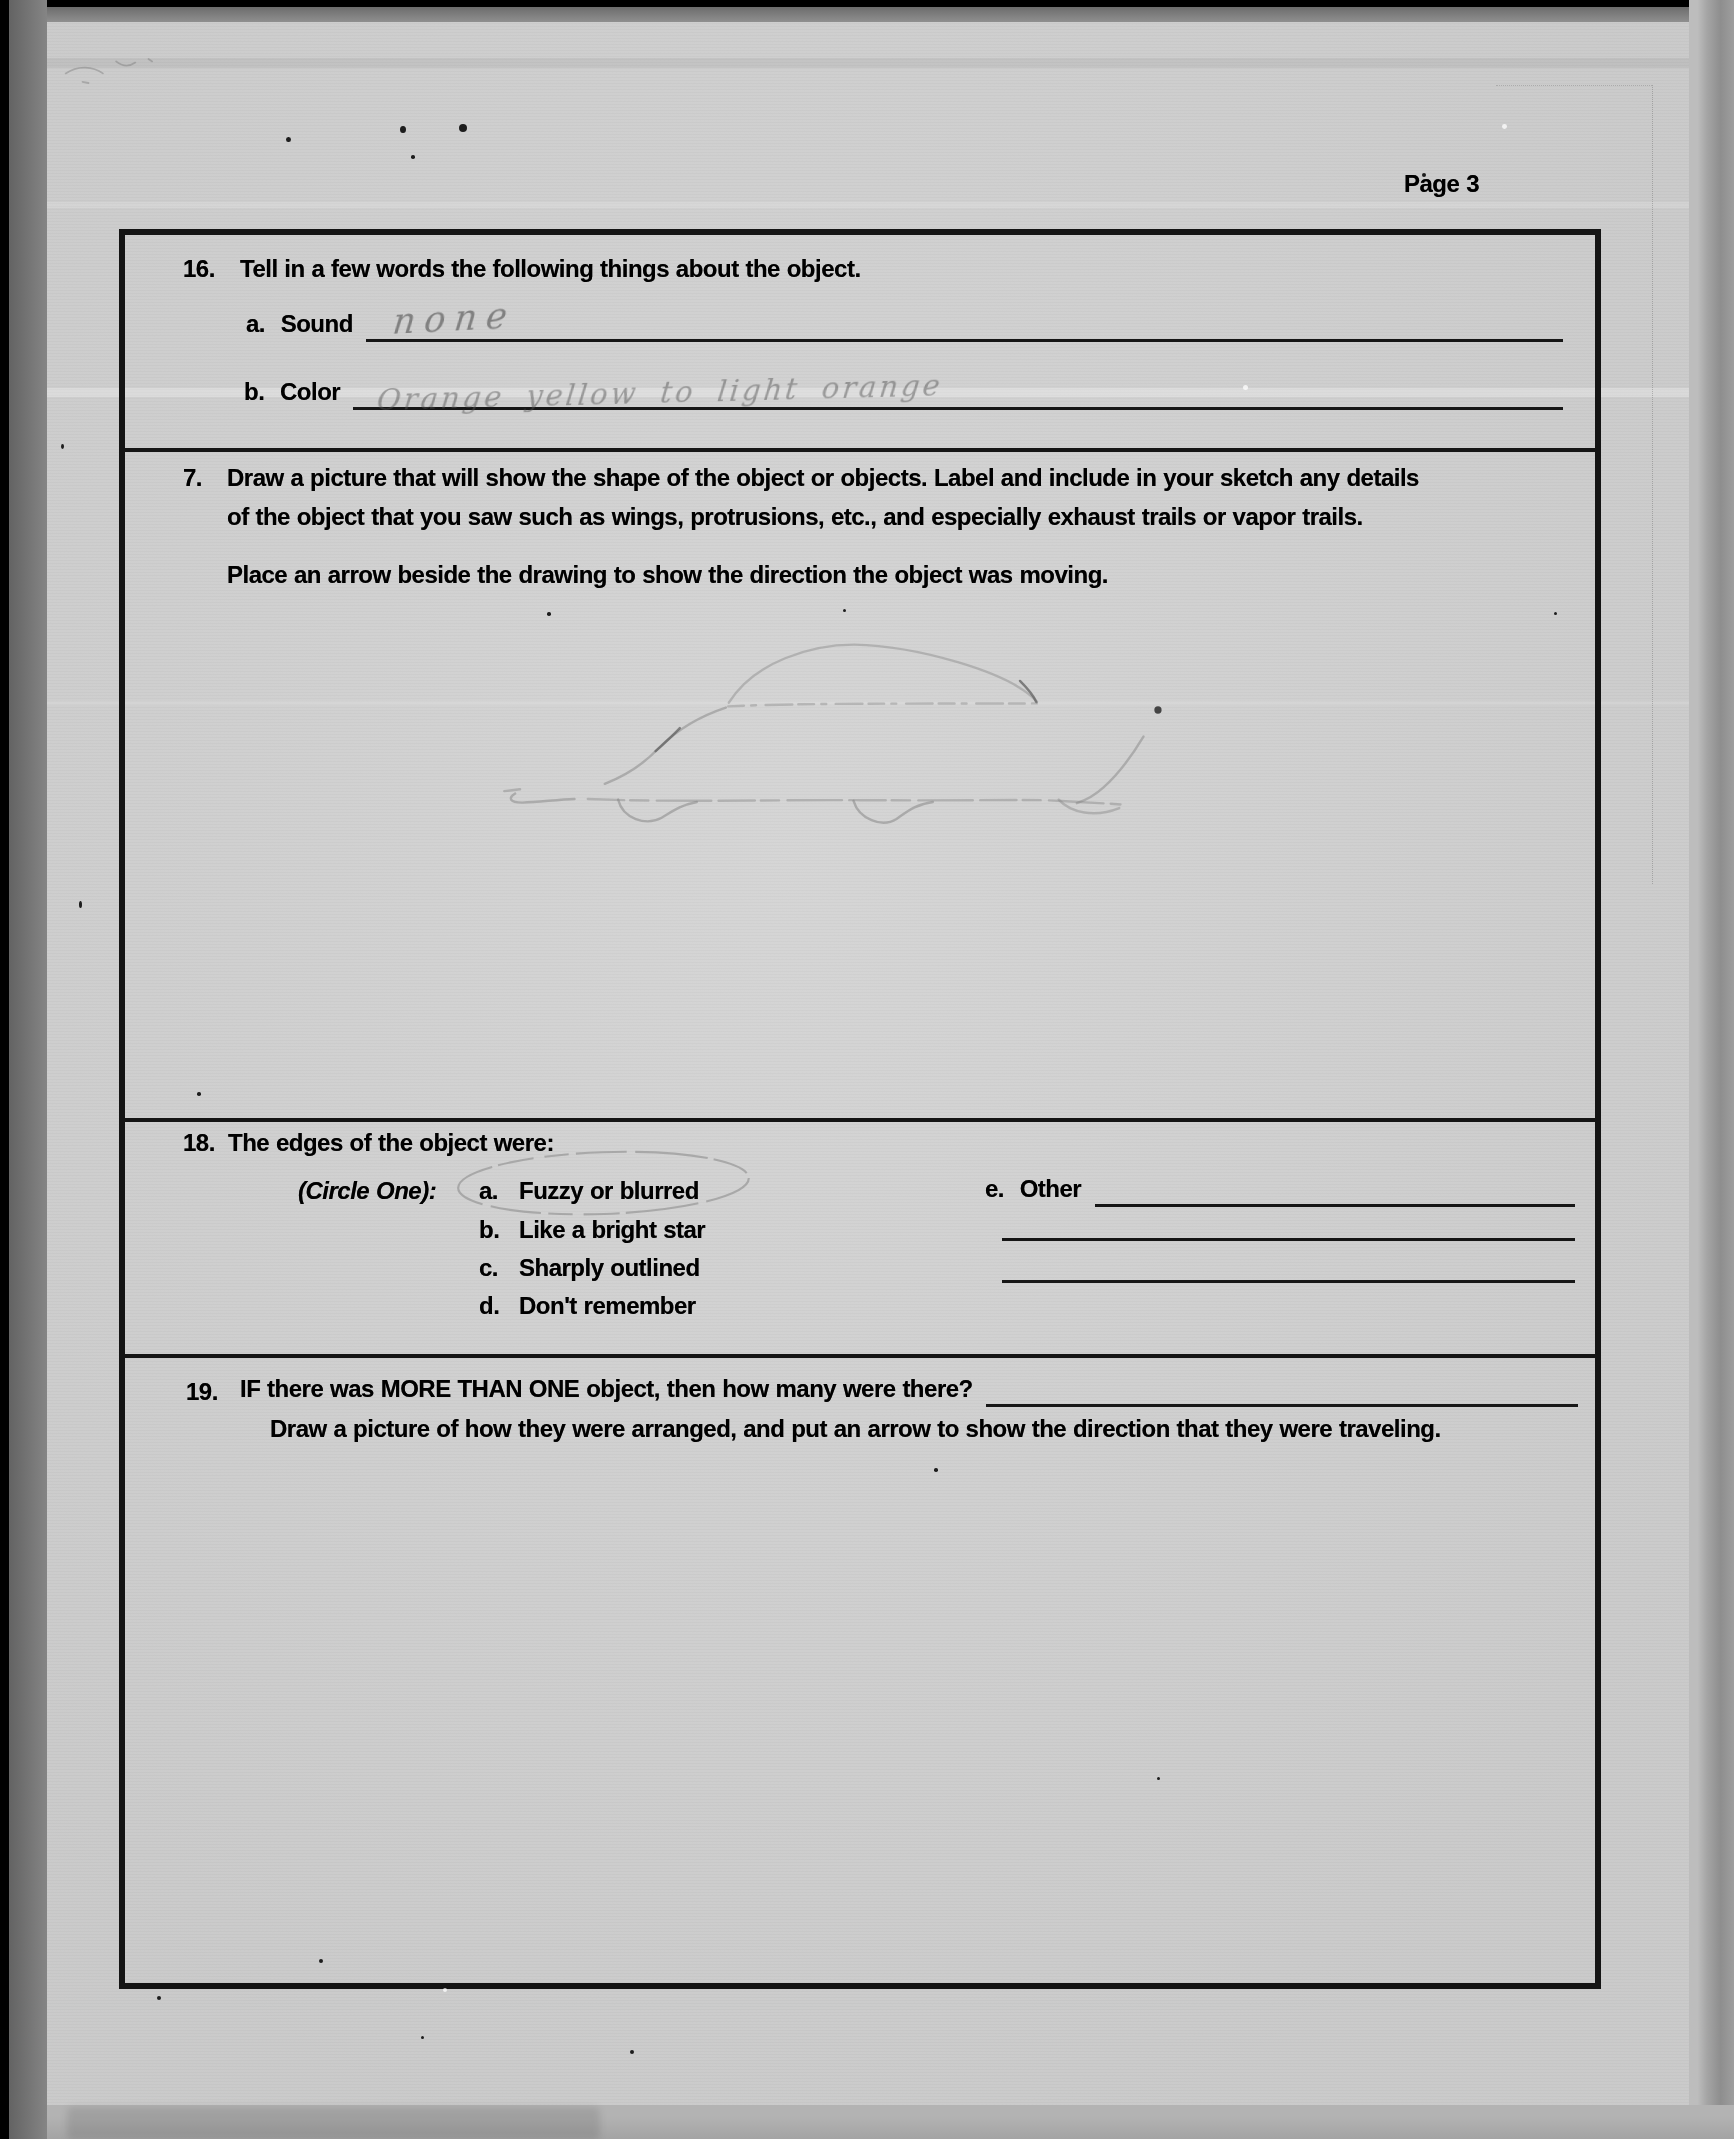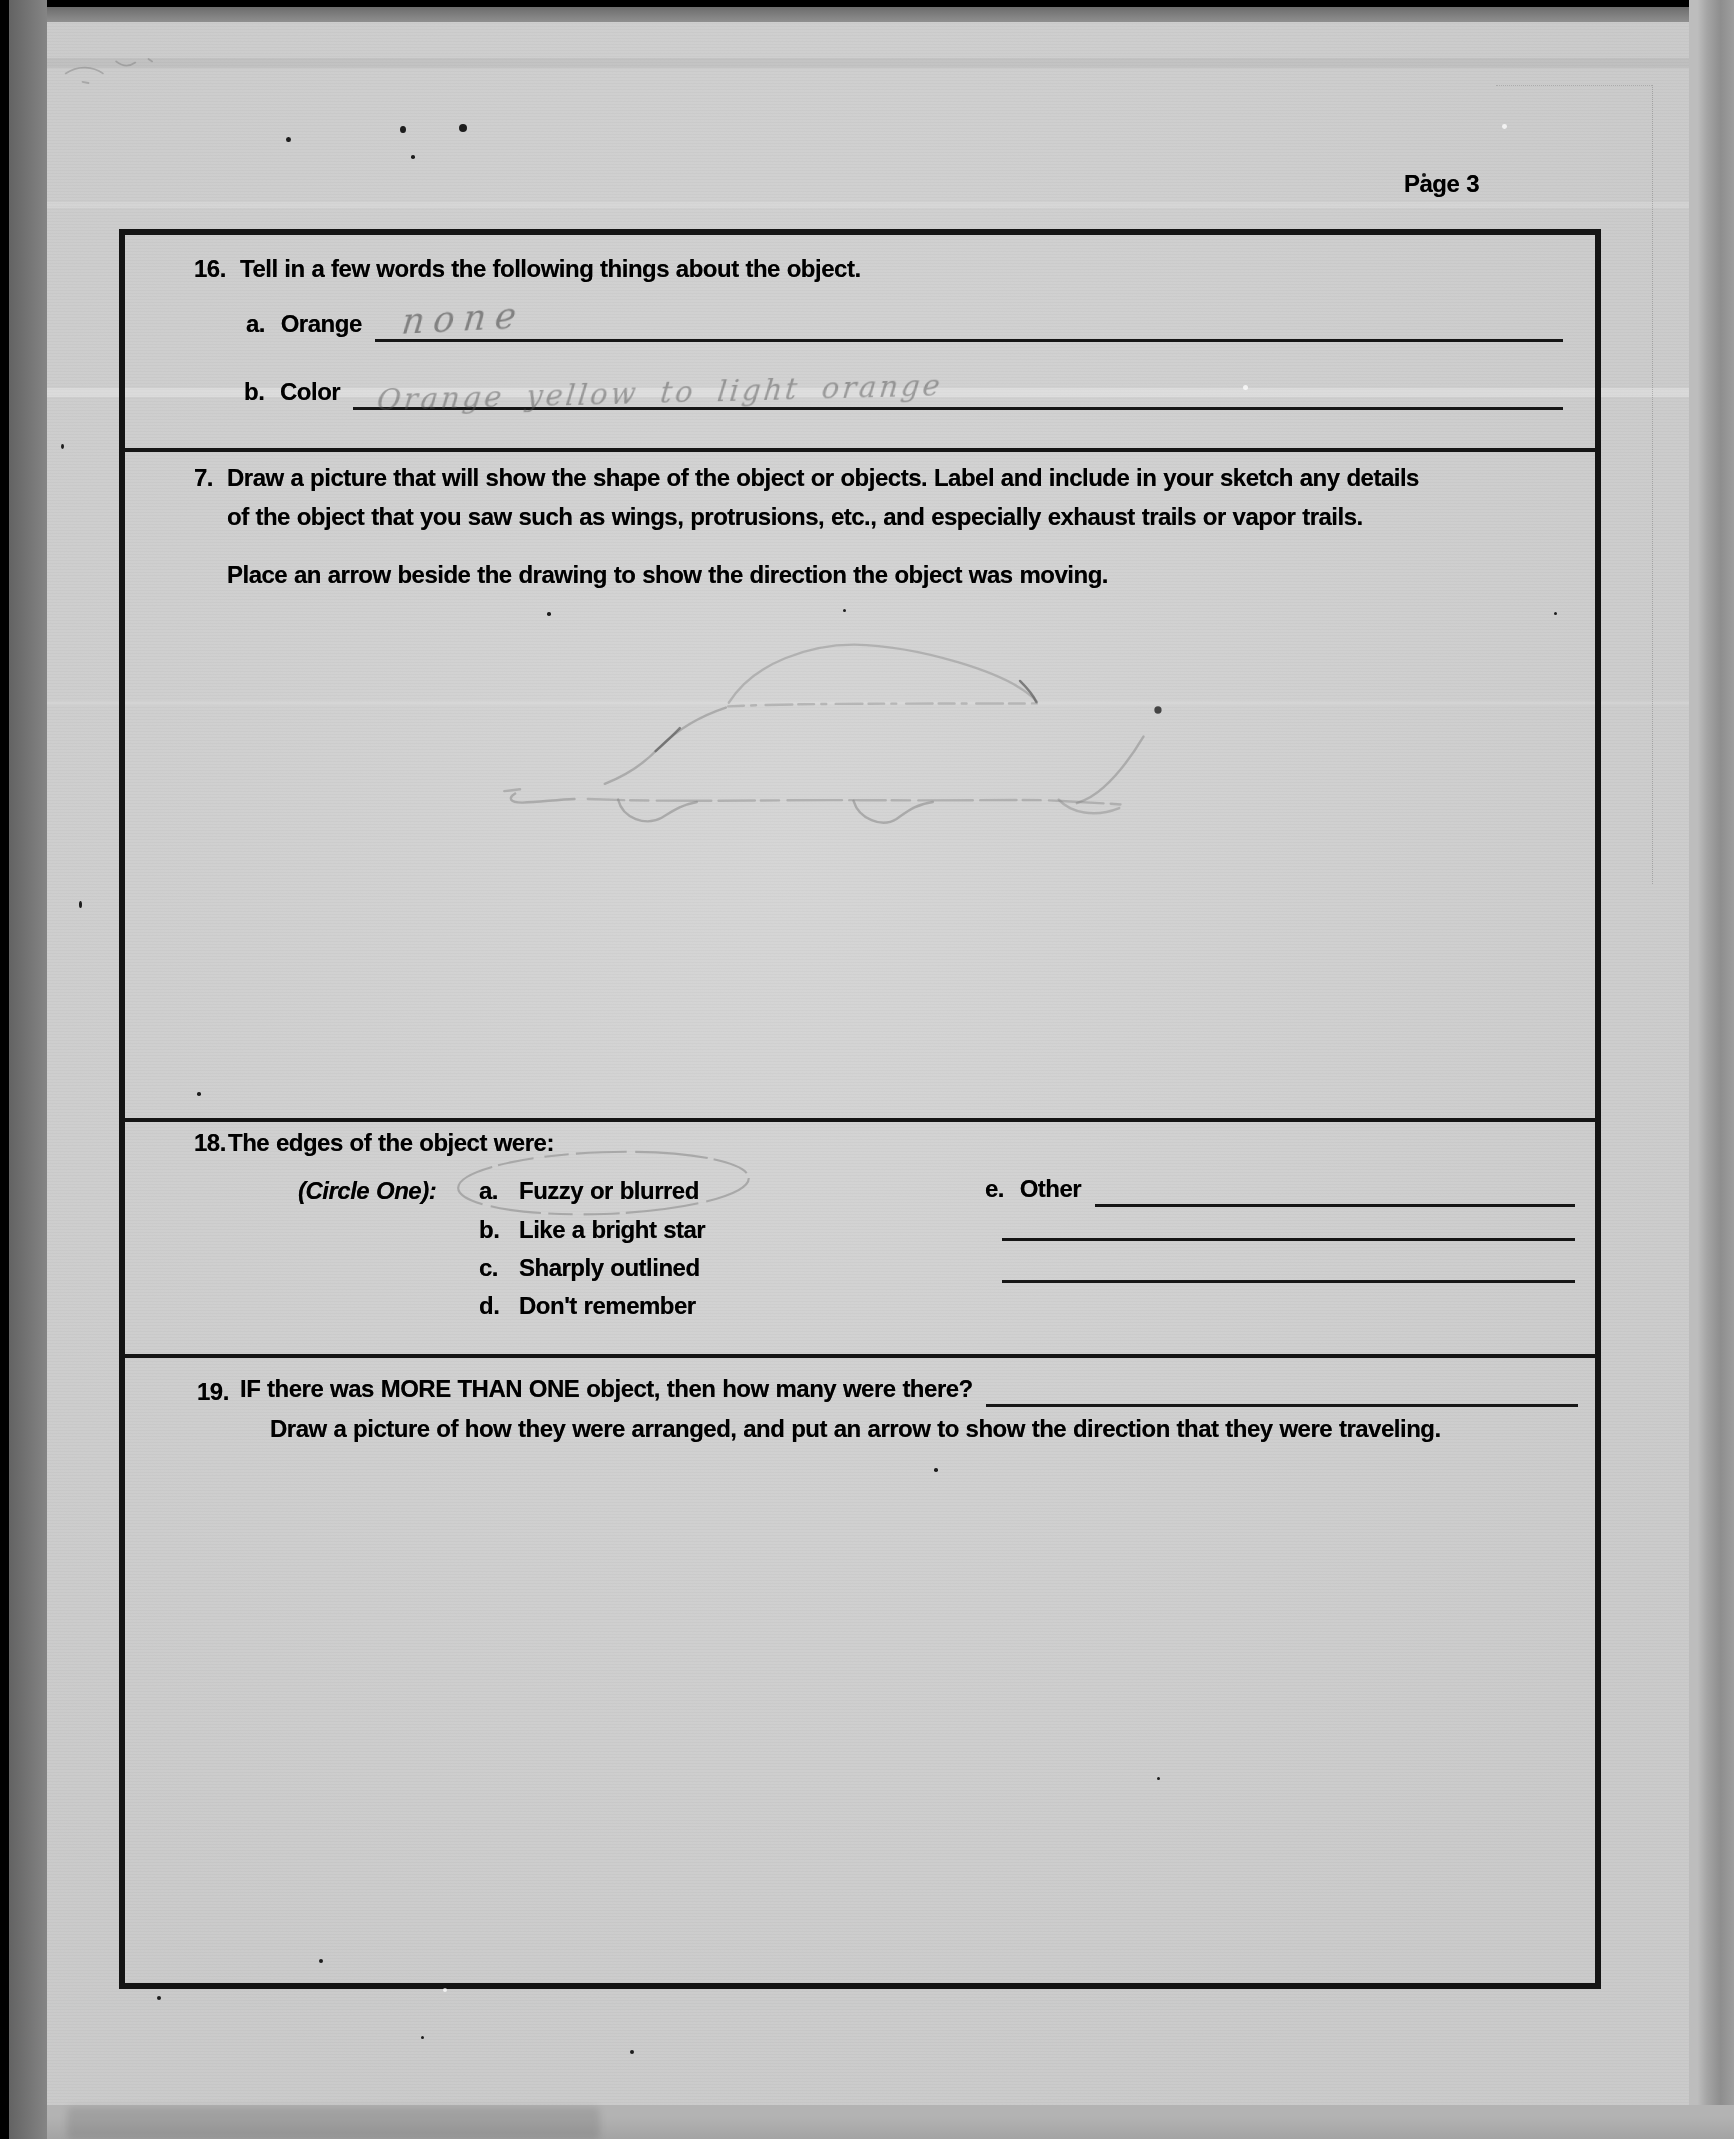--- a/index.html
+++ b/index.html
@@ -31,21 +31,21 @@
     font-size:24px;line-height:1.12;letter-spacing:-0.5px;word-spacing:0.6px;white-space:nowrap;
     text-shadow:0 0 0.6px rgba(15,15,15,.6);}
   .italic{font-style:italic;}
   .page-label{left:1404px;top:171px;}
 
   
   .form-box{left:119px;top:229px;width:1482px;height:1760px;border:6px solid #141414;box-sizing:border-box;}
   .box-inner{position:absolute;left:0;top:0;right:0;bottom:0;}
   .divider{position:absolute;left:-1.2px;right:-1.2px;height:3.6px;background:#151515;}
 
-  .qnum{position:absolute;margin-left:11px;}
+  .qnum{position:absolute;}
   .qline{position:absolute;}
 
   
   .row{position:absolute;display:flex;align-items:flex-end;}
   .row .lbl-letter{margin-right:15.7px;}
   .fill-line{flex:1;border-bottom:3px solid #161616;margin:0 0 -3.6px 13.3px;position:relative;height:6px;}
   .rule{position:absolute;border-top:3px solid #161616;height:0;}
 
   
   .hand{position:absolute;font-family:"DejaVu Serif",serif;font-style:italic;white-space:nowrap;
@@ -90,21 +90,21 @@
   <div class="abs print page-label">Page 3</div>
 
   <div class="abs form-box">
     <div class="box-inner">
 
       <div class="qnum print" style="left:58px;top:20.6px;">16.</div>
       <div class="qline print" style="left:115px;top:20.6px;">Tell in a few words the following things about the object.</div>
 
       <div class="row" style="left:121px;top:69px;width:1317px;height:34px;">
         <span class="print lbl-letter">a.</span>
-        <span class="print">Orange</span>
+        <span class="print">Sound</span>
         <span class="fill-line">
           <span class="hand hand-sound">none</span>
         </span>
       </div>
 
       <div class="row" style="left:119px;top:137px;width:1319px;height:34px;">
         <span class="print lbl-letter">b.</span>
         <span class="print">Color</span>
         <span class="fill-line">
           <span class="hand hand-color">Orange yellow to light orange</span>

